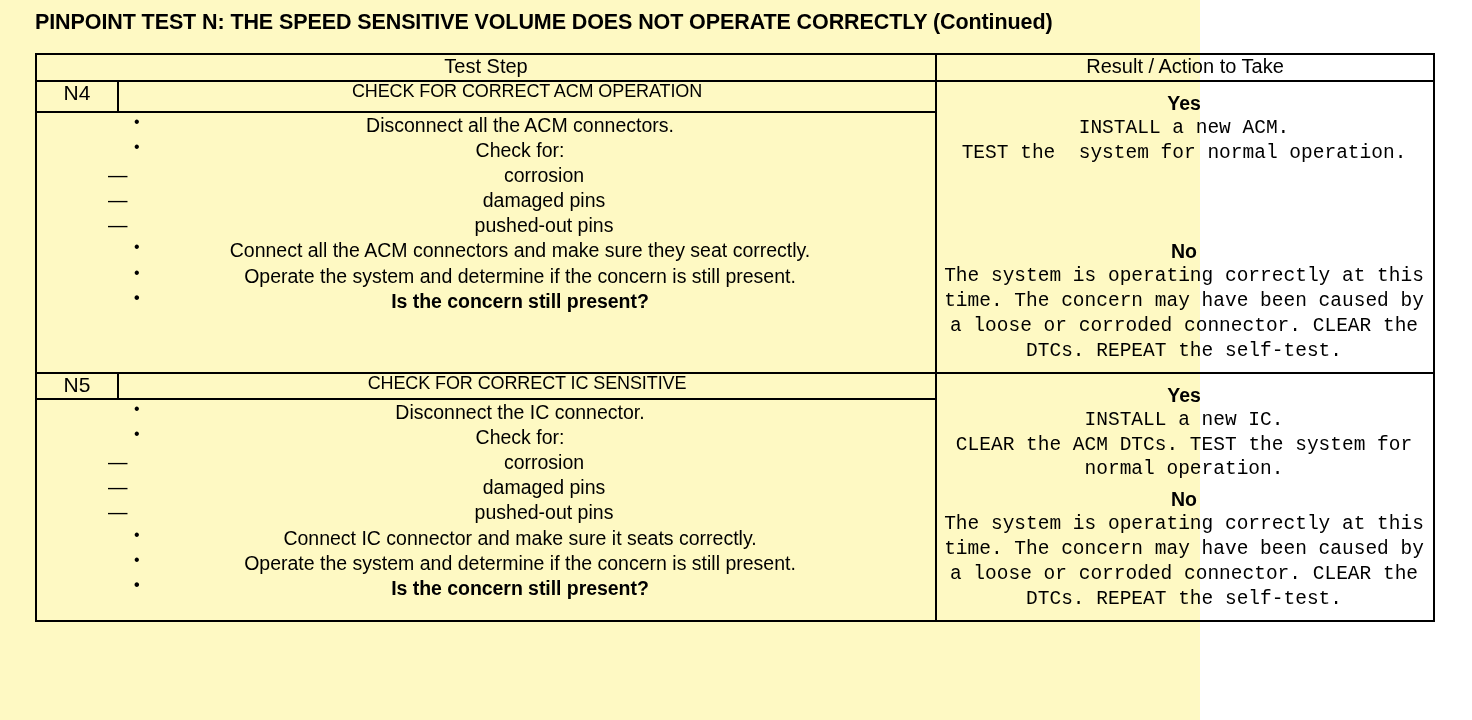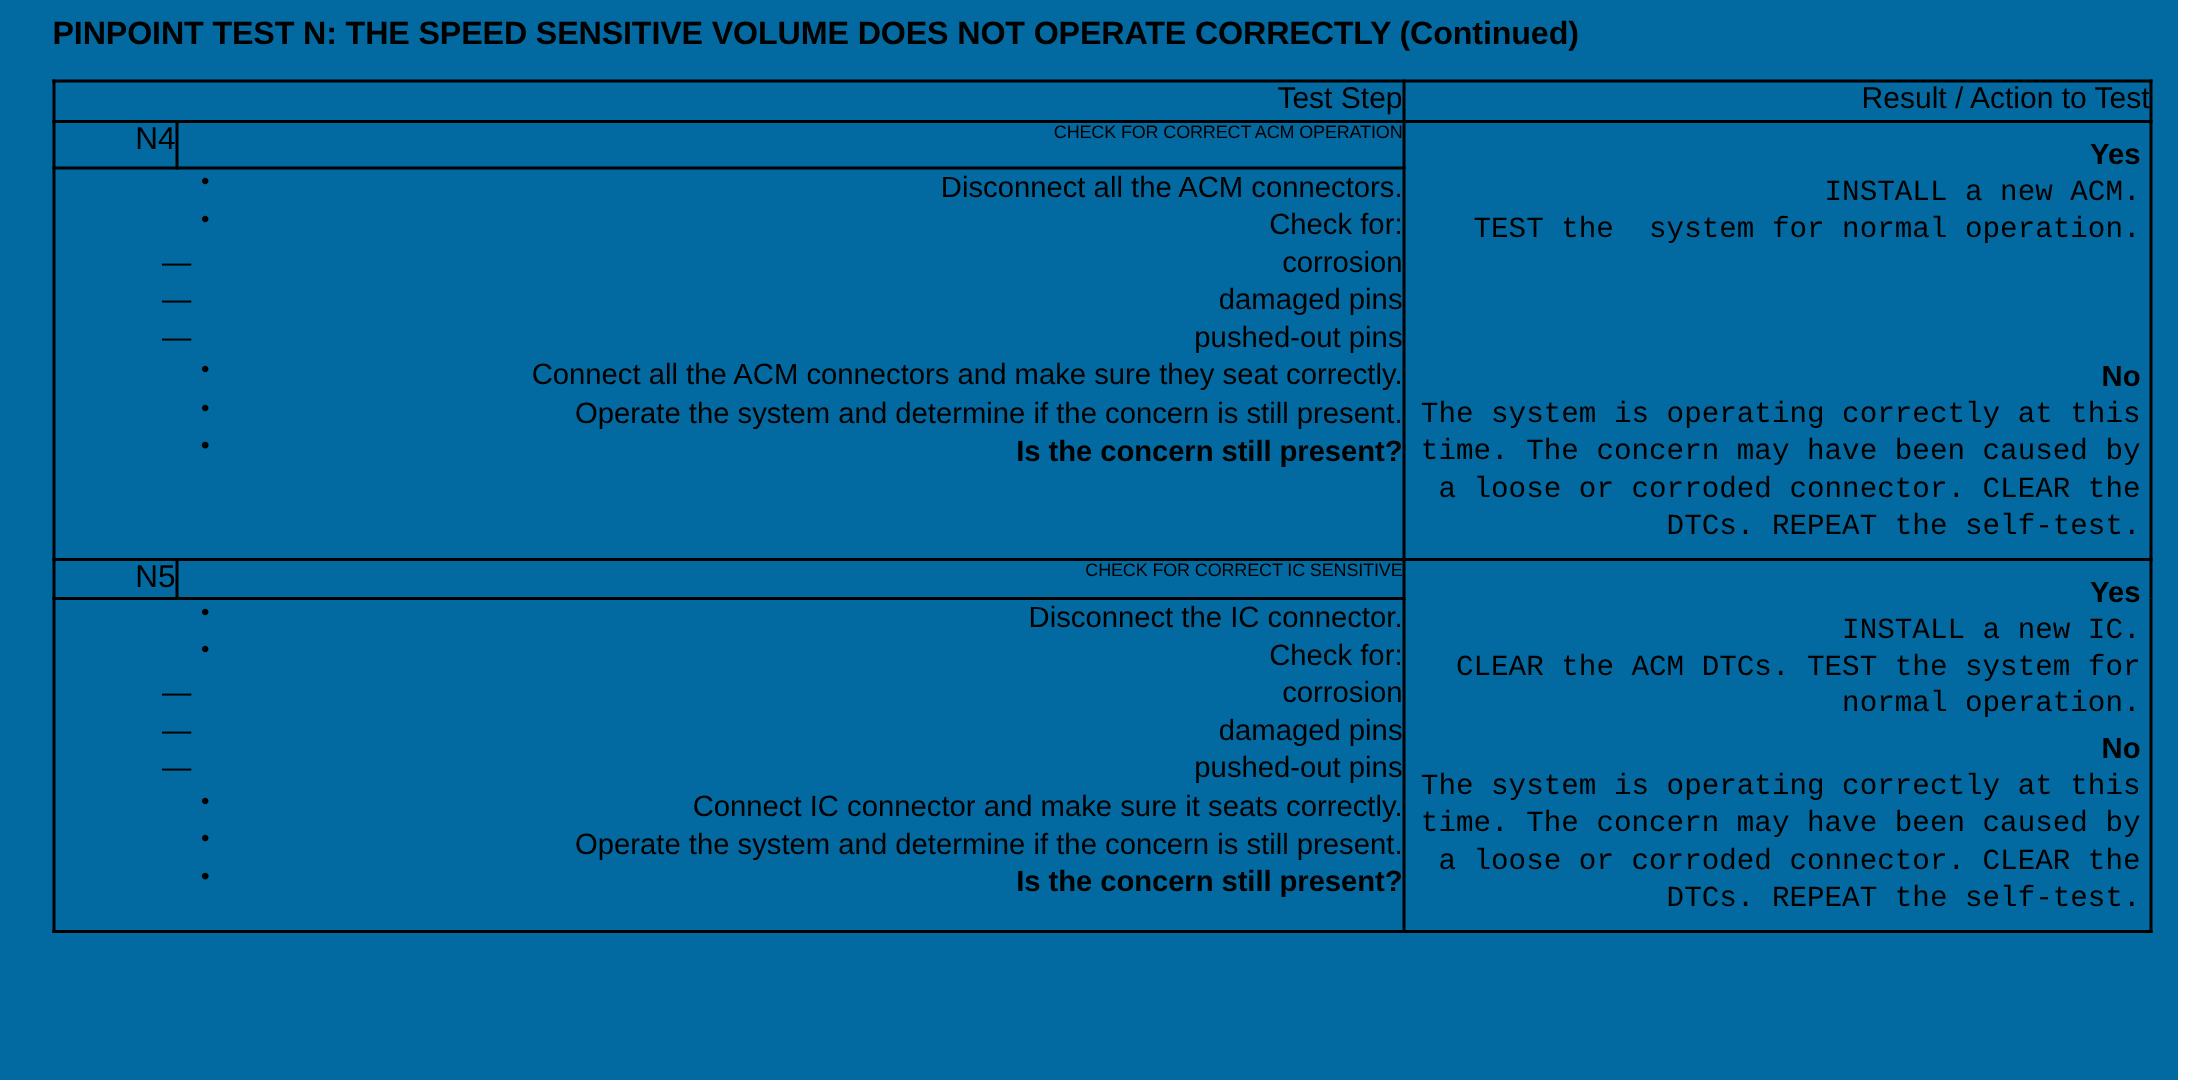--- a/index.html
+++ b/index.html
@@ -9,23 +9,23 @@
   }
   body {
     width: 1472px;
     height: 720px;
     font-family: "Liberation Sans", sans-serif;
     color: #000000;
     overflow: hidden;
   }
   .page {
     position: relative;
-    width: 1452px;
+    width: 1200px;
     height: 720px;
-    background: #0369a1;
+    background: #fef9c3;
   }
 
   
   .doc-title {
     position: absolute;
     left: 35px;
     top: 11px;
     width: 1400px;
     font-size: 21.5px;
     font-weight: bold;
@@ -41,21 +41,21 @@
     top: 53px;
     width: 1400px;
     border-collapse: collapse;
     table-layout: fixed;
   }
   .ppt-table td, .ppt-table th {
     border: 2px solid #000000;
     padding: 0;
     vertical-align: top;
     font-weight: normal;
-    text-align: right;
+    text-align: center;
   }
 
   
   col.c-id    { width: 82px; }
   col.c-step  { width: 818px; }
   col.c-res   { width: 498px; }
 
   
   .hdr-cell {
     text-align: center;
@@ -67,21 +67,21 @@
 
   
   .step-id {
     text-align: center;
     font-size: 21px;
     font-weight: bold;
     padding: 4px 0 5px 0;
     line-height: 1.05;
   }
   .step-title {
-    font-size: 12px;
+    font-size: 18px;
     font-weight: bold;
     padding: 4px 0 5px 11px;
     line-height: 1.05;
     letter-spacing: -0.1px;
   }
 
   
   .step-body {
     padding: 8px 8px 10px 0;
     font-size: 19.5px;
@@ -158,21 +158,21 @@
   <table class="ppt-table">
     <colgroup>
       <col class="c-id">
       <col class="c-step">
       <col class="c-res">
     </colgroup>
     <tbody>
 
       <tr>
         <th class="hdr-cell" colspan="2">Test Step</th>
-        <th class="hdr-cell">Result / Action to Test</th>
+        <th class="hdr-cell">Result / Action to Take</th>
       </tr>
 
       <tr>
         <td class="step-id">N4</td>
         <td class="step-title">CHECK FOR CORRECT ACM OPERATION</td>
         <td class="result-cell" rowspan="2">
           <div class="result-inner">
             <span class="res-label">Yes</span>
             <span class="res-text">INSTALL a new ACM.<br>TEST the &nbsp;system for normal operation.</span>
             <div class="res-gap-n4"></div>

